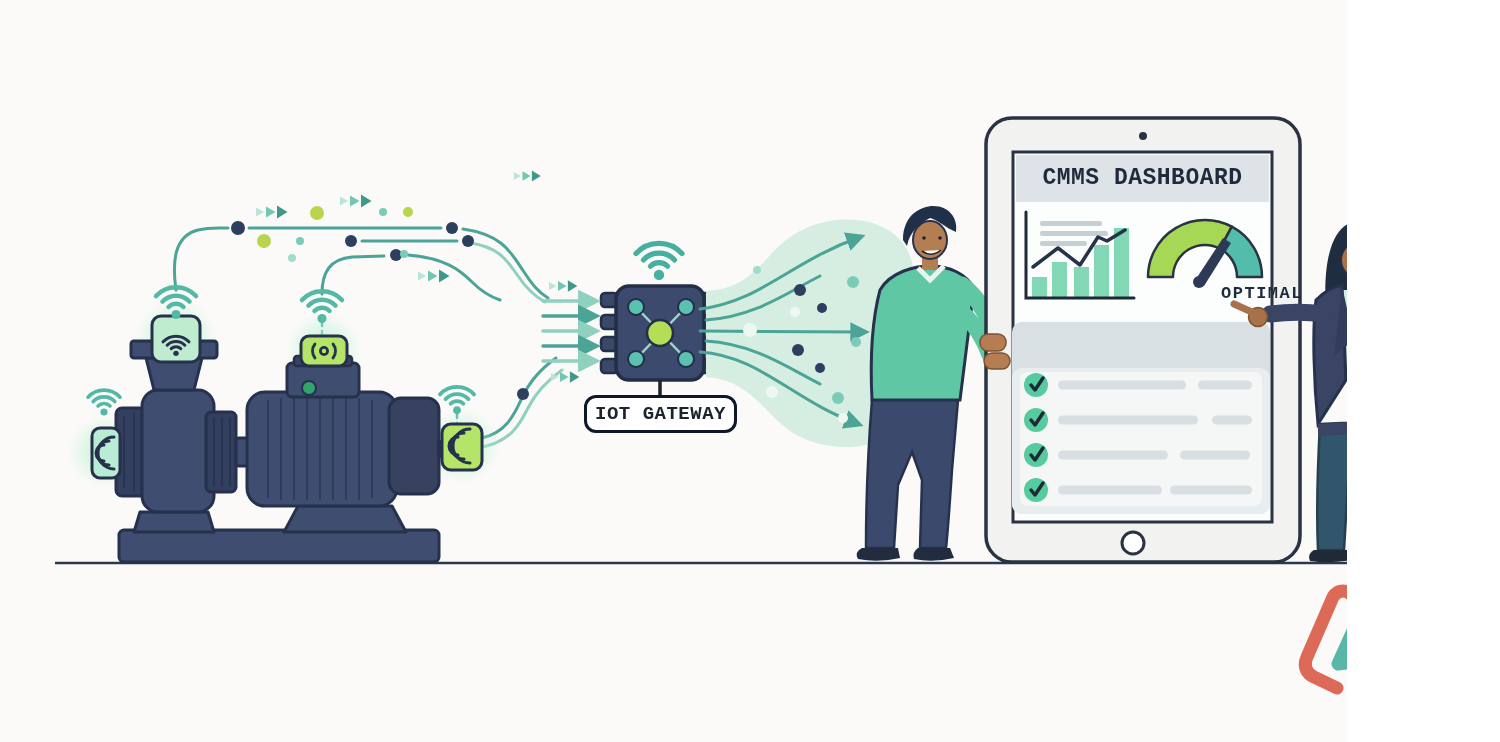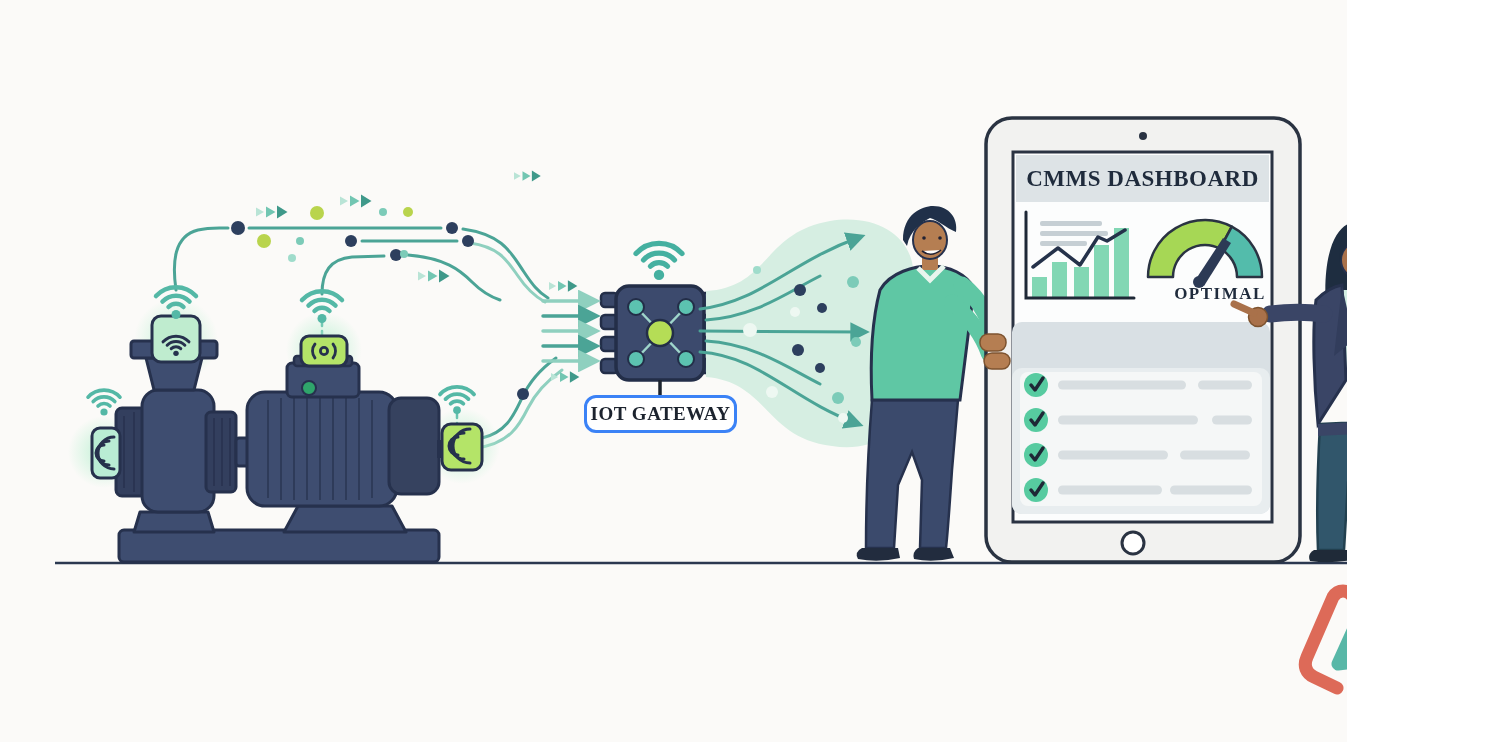--- a/index.html
+++ b/index.html
@@ -1,27 +1,27 @@
 <!DOCTYPE html>
 <html><head>
 <meta charset="utf-8">
 <style>
   html,body{margin:0;padding:0;background:#ffffff;}
   .stage{position:relative;width:1347px;height:742px;background:#fbfaf8;overflow:hidden;
-         font-family:Liberation Serif, serif;}
+         font-family:Liberation Mono, monospace;}
   .stage svg.layer{position:absolute;left:0;top:0;}
   .txt{position:absolute;color:#1f2b3c;font-weight:bold;text-align:center;z-index:3;}
   #tablet-title{left:1016px;top:155px;width:253px;height:47px;line-height:47px;
                 font-size:23px;letter-spacing:.5px;}
-  #gauge-label{left:1160px;top:283px;width:120px;height:22px;line-height:22px;
+  #gauge-label{left:1202px;top:283px;width:120px;height:22px;line-height:22px;
                font-size:17px;letter-spacing:1.5px;}
   #asset-title{left:1012px;top:327px;width:258px;height:42px;line-height:42px;
                font-size:21px;letter-spacing:.5px;}
   #gateway-label{left:584px;top:395px;width:153px;height:38px;line-height:32px;
-                 box-sizing:border-box;border:3px solid #3b82f6;border-radius:12px;
+                 box-sizing:border-box;border:3px solid #0f172a;border-radius:12px;
                  background:#ffffff;font-size:19px;letter-spacing:.5px;color:#1c232e;
                  font-weight:bold;text-align:center;position:absolute;z-index:3;}
   .front{z-index:4;pointer-events:none;}
 </style>
 </head>
 <body>
 
 <div class="stage">
 
 <svg class="layer" width="1500" height="742" viewBox="0 0 1500 742">

